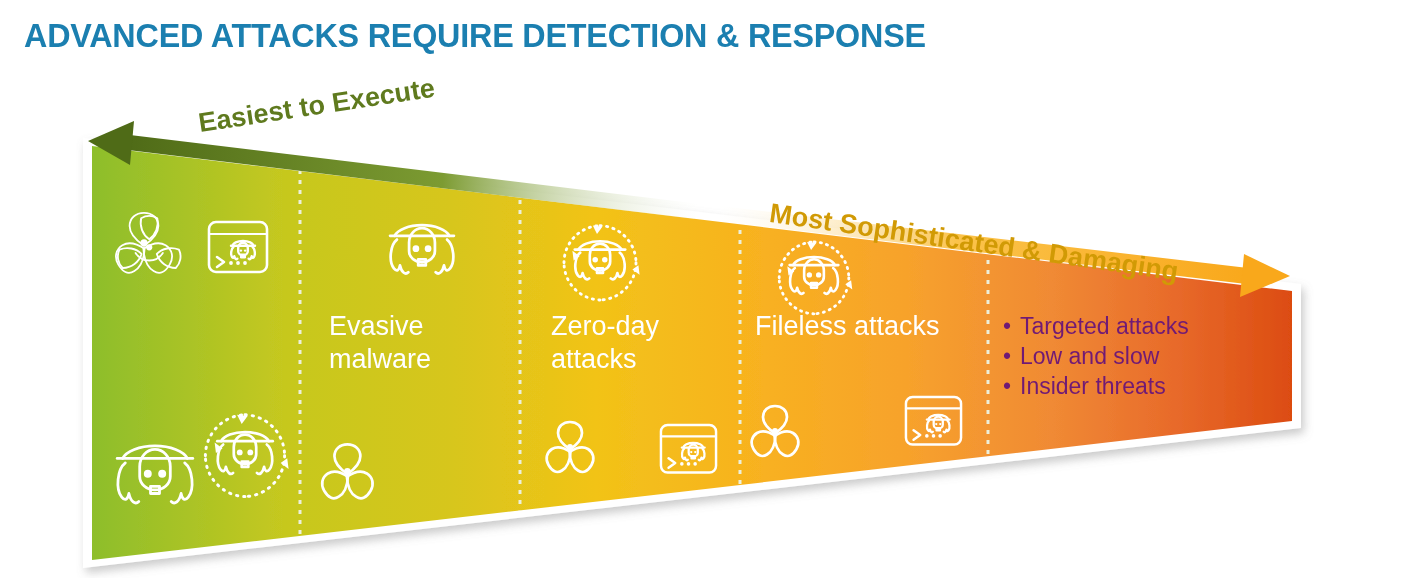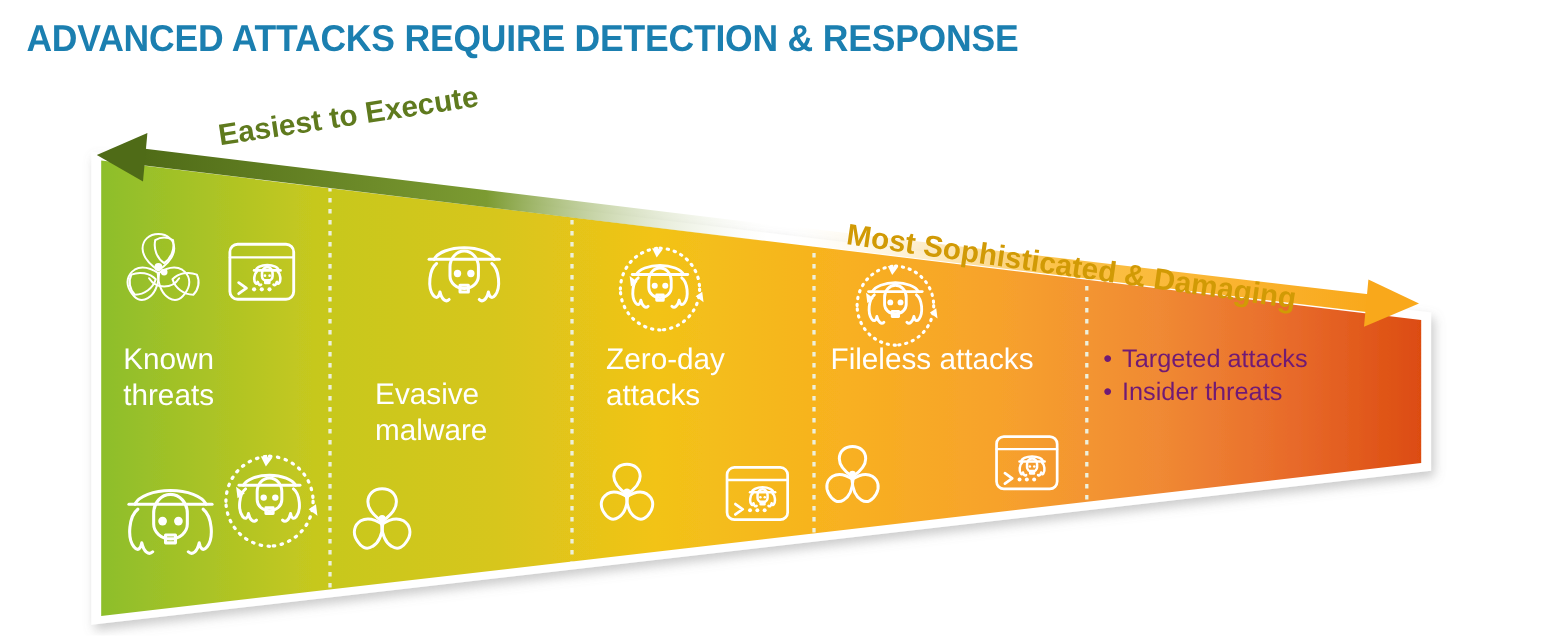--- a/index.html
+++ b/index.html
@@ -298,29 +298,28 @@
 
     <g>
       <path d="M 720,206 L 1248,268 L 1246,284 L 718,221 Z" fill="url(#orangeArrow)"></path>
       <path d="M 1244,254 L 1290,276 L 1240,297 Z" fill="#F9A81B"></path>
     </g>
   </svg>
 
   <div class="cap cap-left">Easiest to Execute</div>
   <div class="cap cap-right">Most Sophisticated &amp; Damaging</div>
 
-  <div class="seg-label" style="left:112px;top:310px;">Known
-threats</div>
-
-  <div class="seg-label" style="left:341px;top:310px;margin-top:32px;">Evasive
+
+  <div class="seg-label" style="left:329px;top:310px;">Evasive
 malware</div>
 
   <div class="seg-label" style="left:755px;top:310px;">Fileless attacks</div>
 
   <div class="seg-label" style="left:551px;top:310px;">Zero-day
 attacks</div>
 
   <div class="bullets" style="left:1003px;top:312px;">
     <div><span class="bul">•</span><span>Targeted attacks</span></div>
+    <div><span class="bul">•</span><span>Low and slow</span></div>
     <div><span class="bul">•</span><span>Insider threats</span></div>
   </div>
 
 </div>
 
 </body></html>

